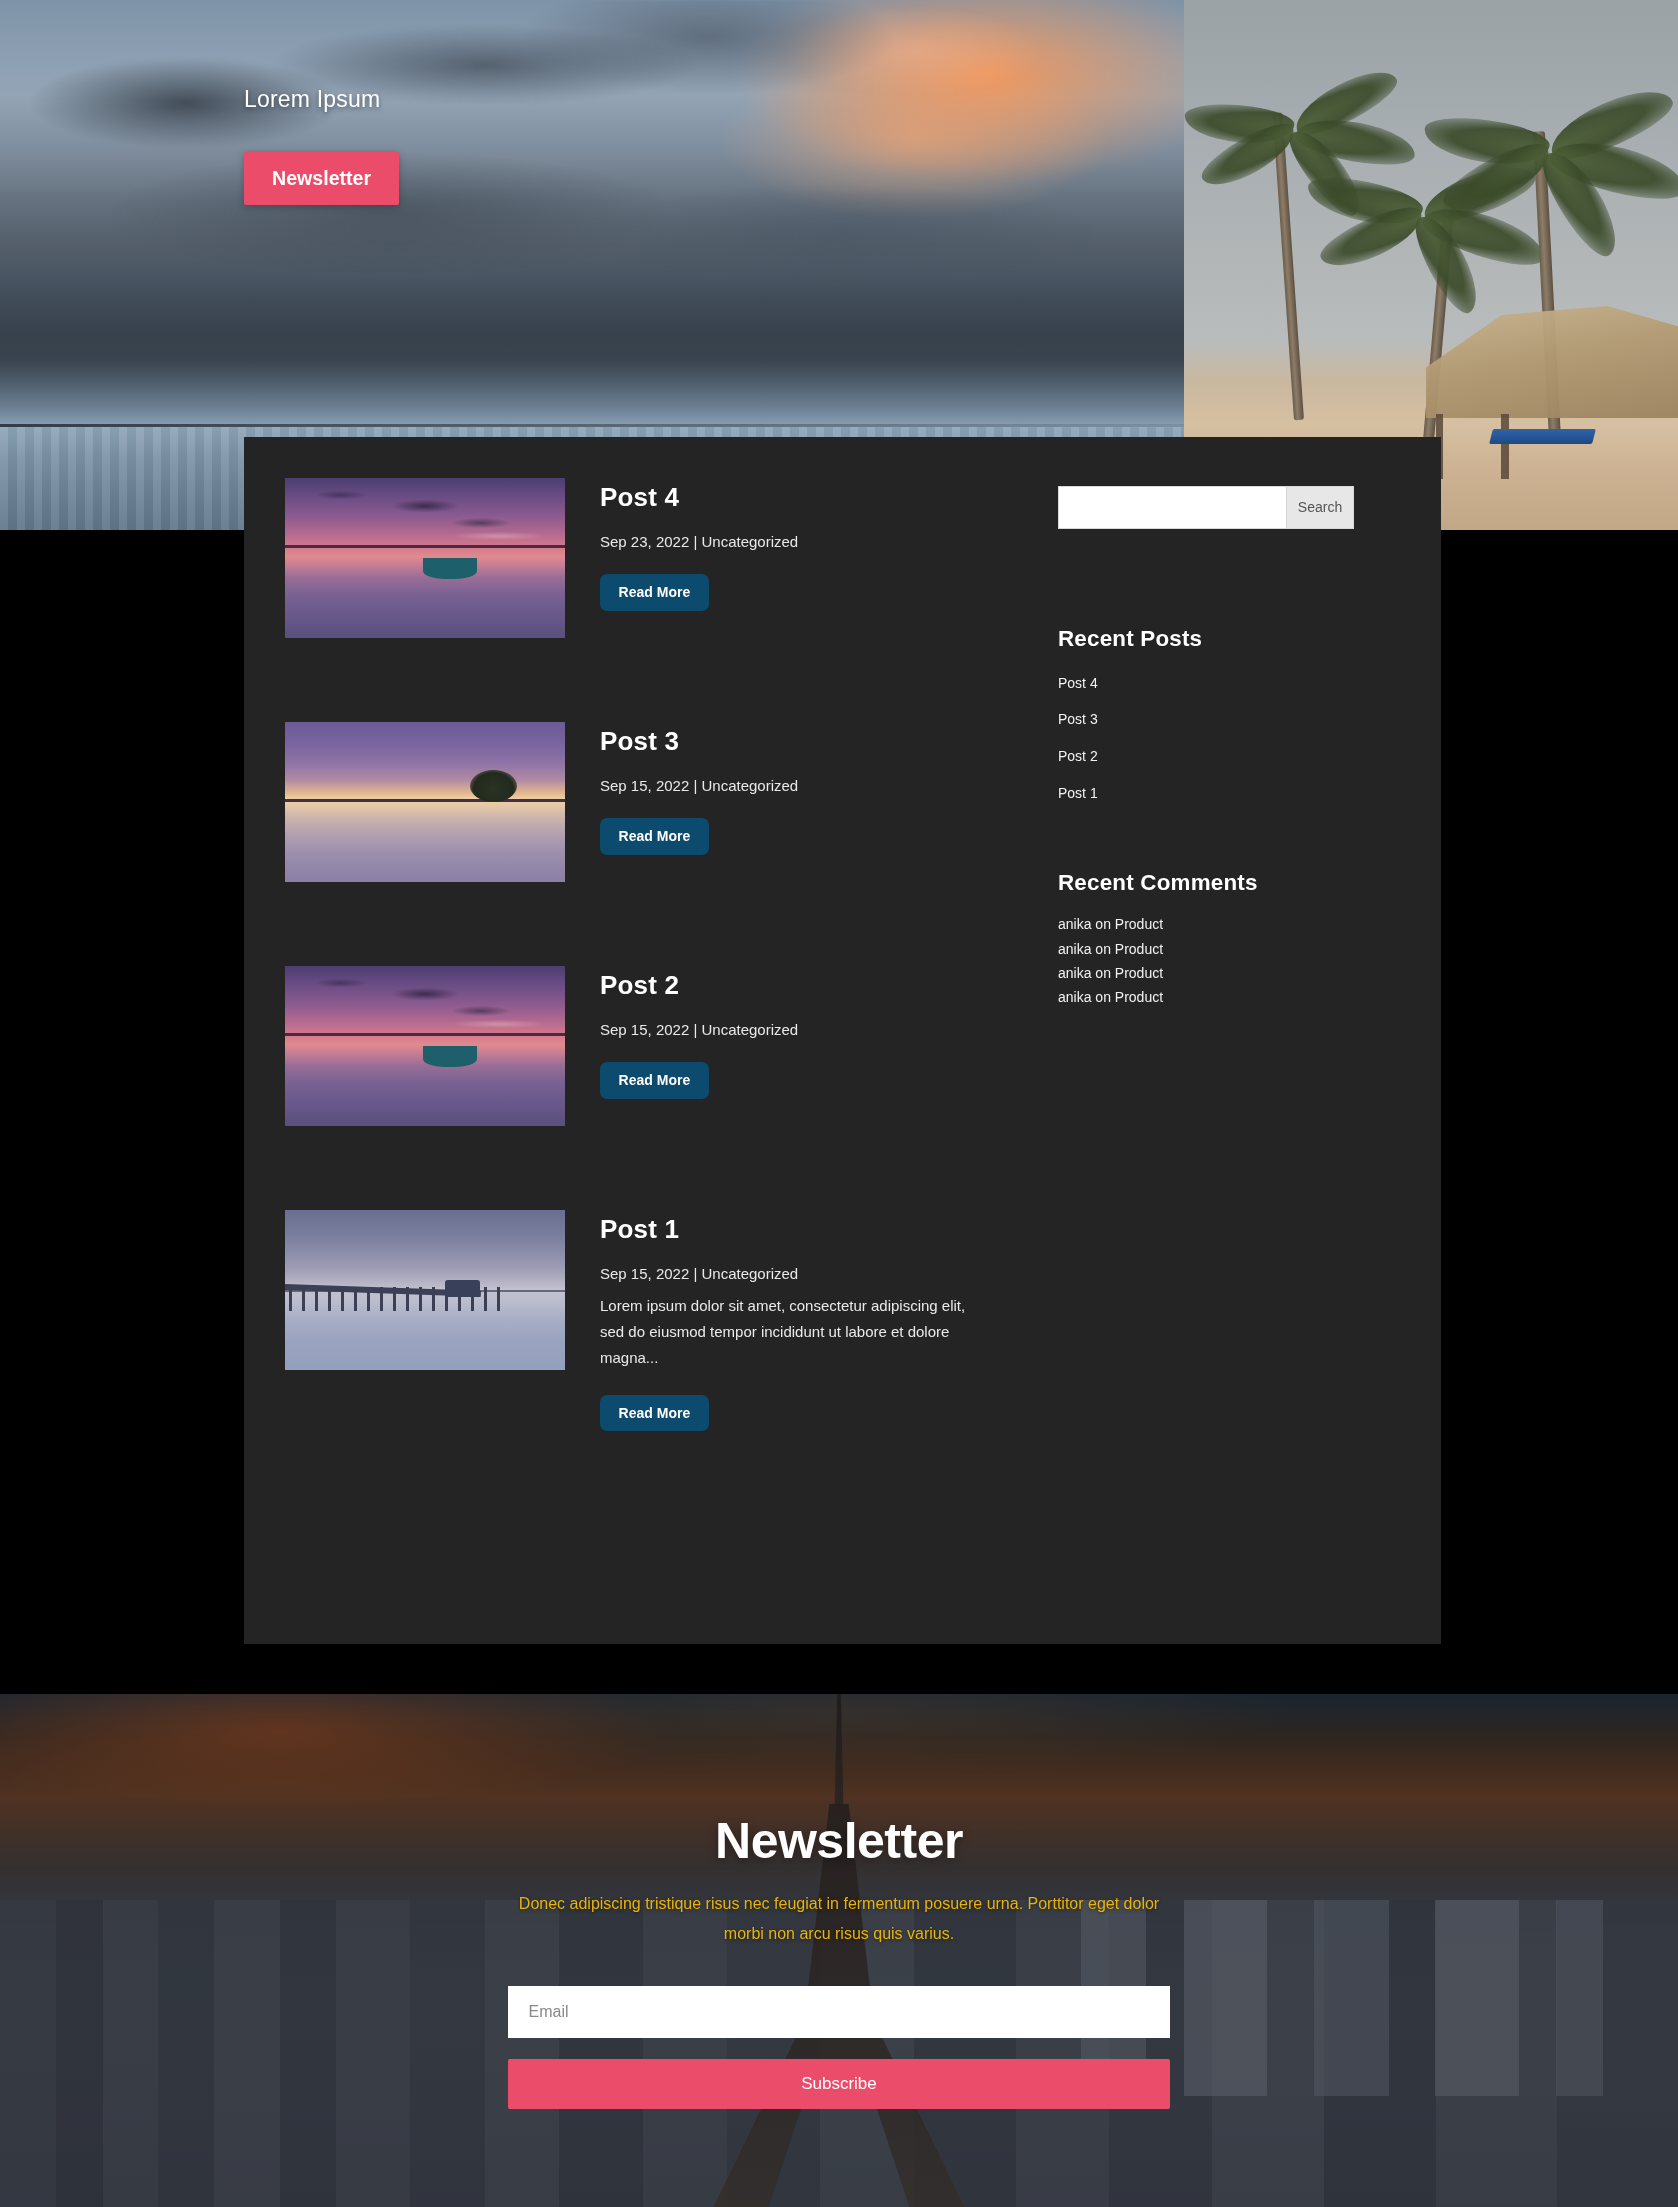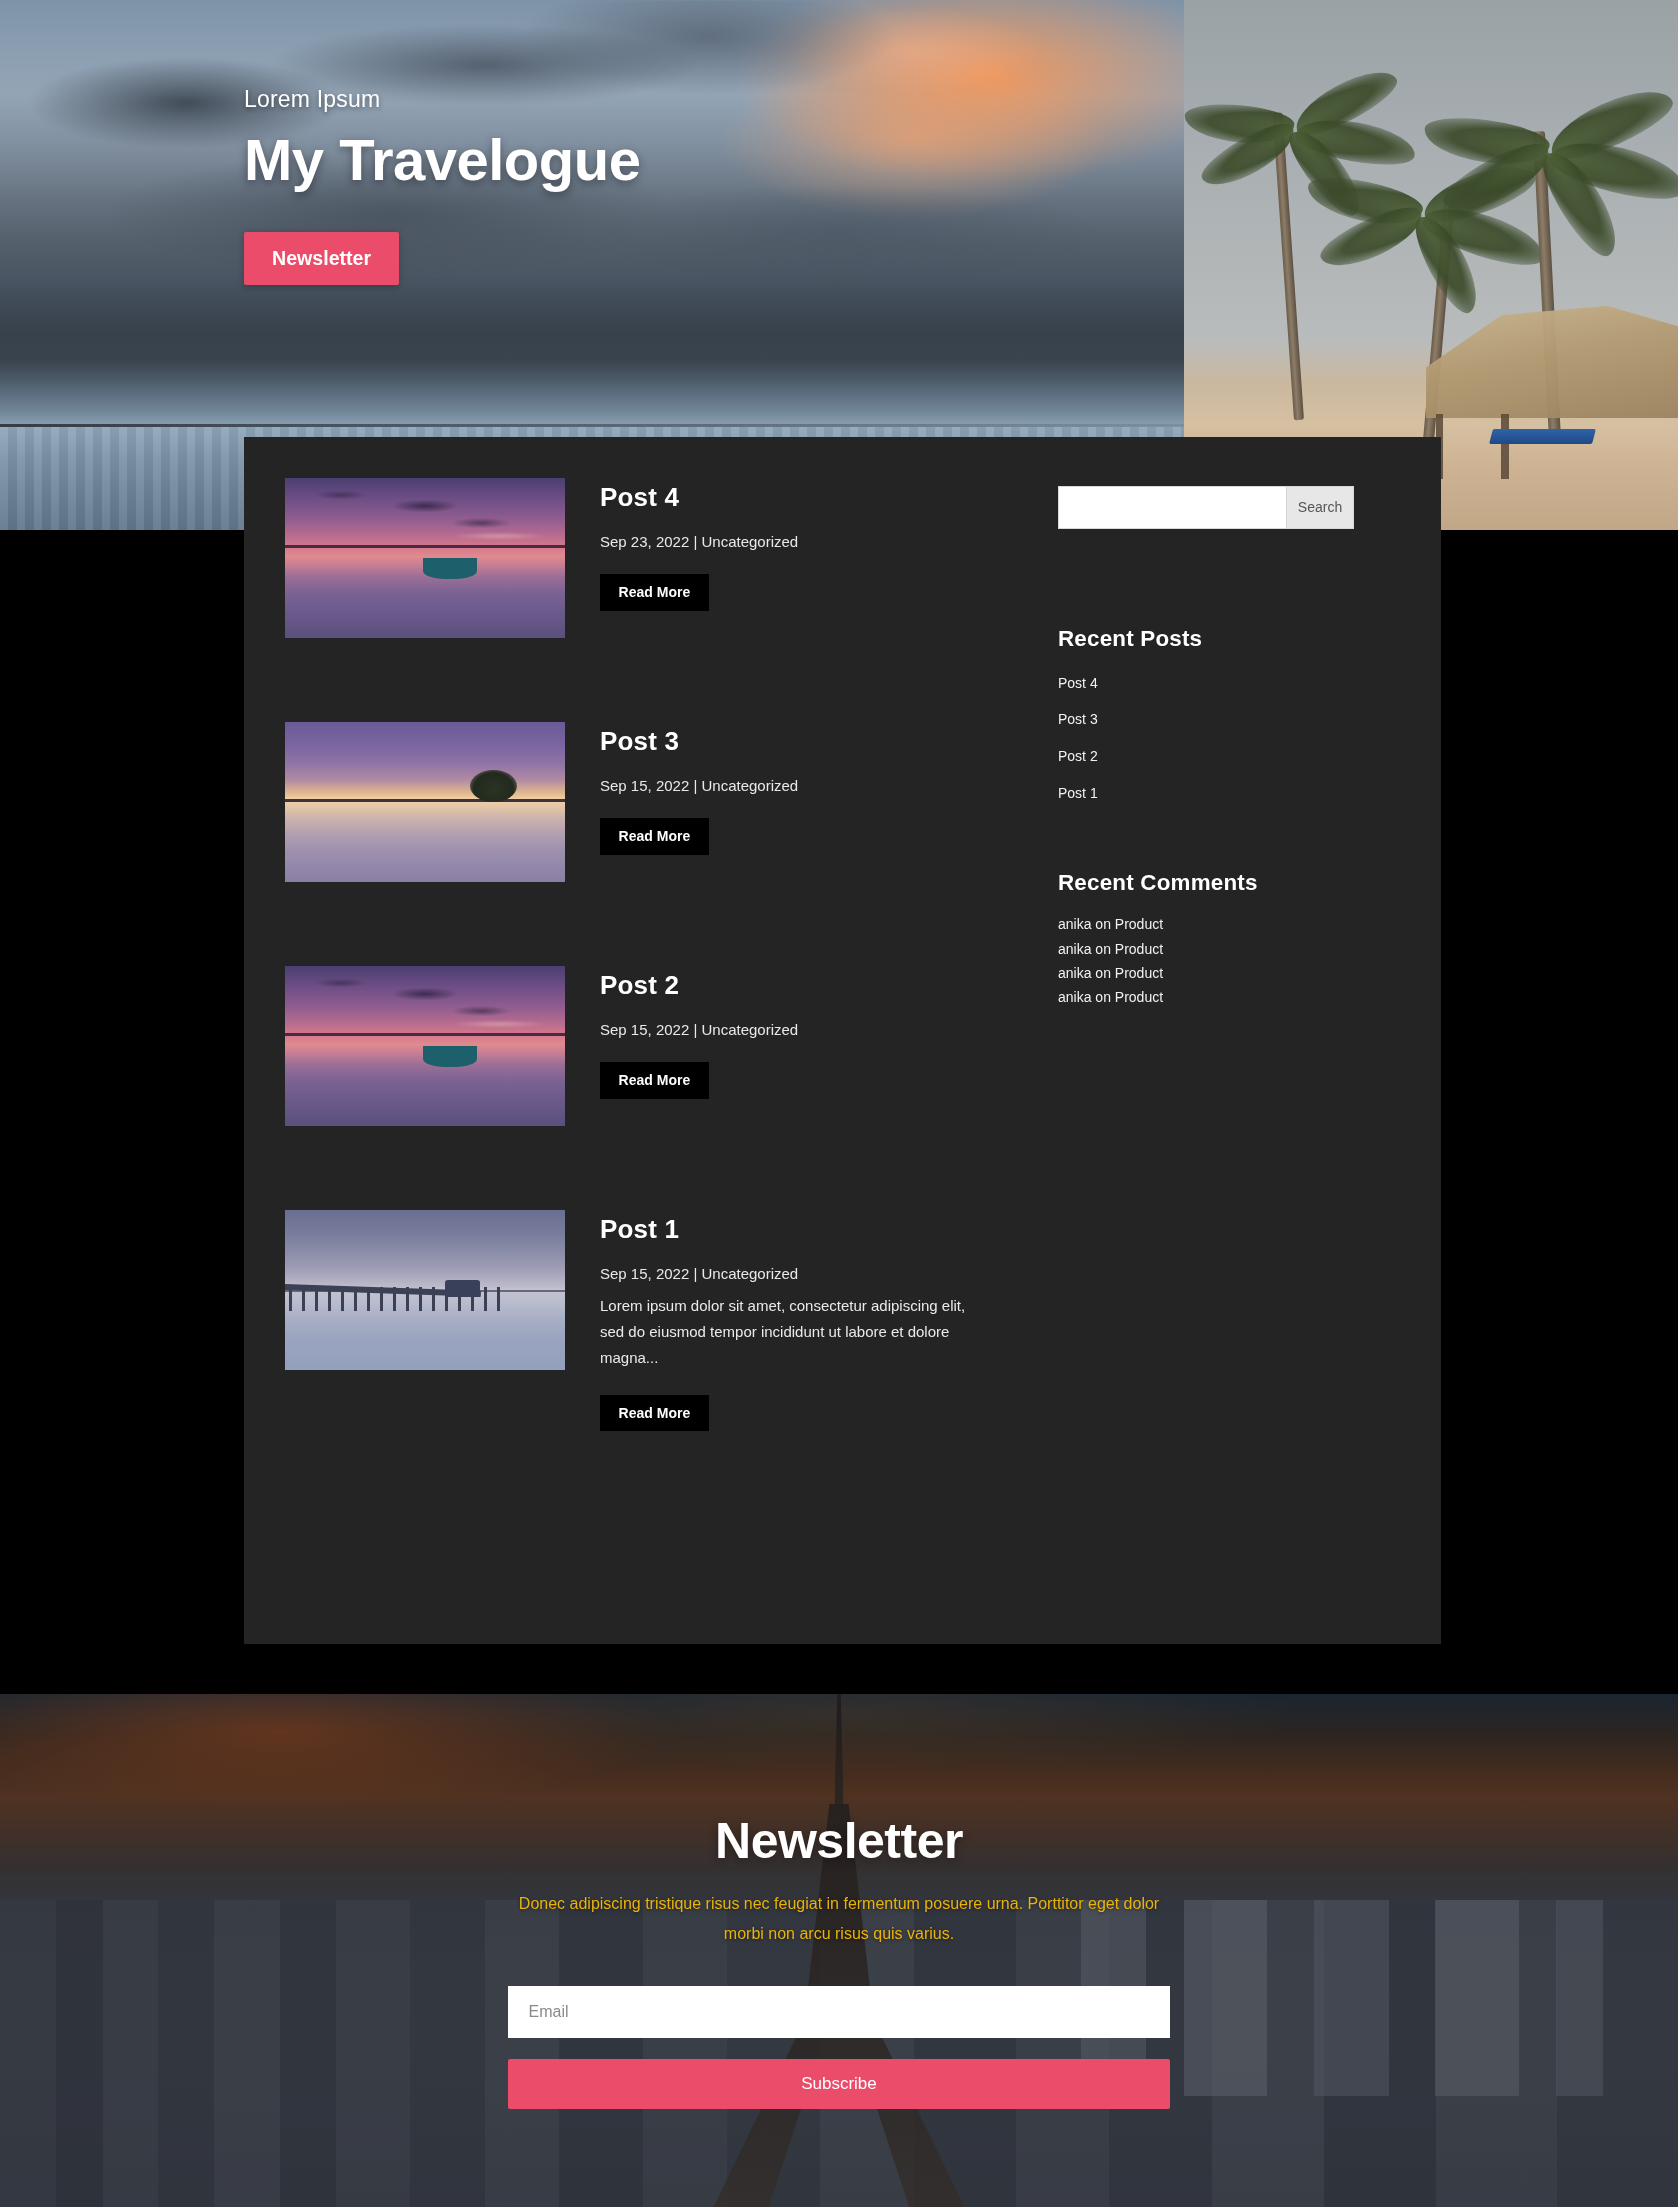--- a/index.html
+++ b/index.html
@@ -203,23 +203,23 @@
   }
   .post-meta {
     color: #e9e9e9; font-size: 15px; margin-top: 20.5px; font-weight: 400;
   }
   .post-excerpt {
     color: #eaeaea; font-size: 15px; line-height: 1.72;
     margin-top: 11.2px; max-width: 373px;
   }
   .read-more {
     display: inline-block; margin-top: 24px;
-    background: #000000; color: #fff; border: none;
+    background: #0c4a6e; color: #fff; border: none;
     padding: 10.3px 18.6px; font-size: 14px; font-weight: 600;
-    font-family: inherit; cursor: pointer; border-radius: 0;
+    font-family: inherit; cursor: pointer; border-radius: 7px;
   }
 
   
   .search-row {
     display: flex; width: 296px; height: 43px;
     background: #fff; border: 0.9px solid #d8d8d8;
   }
   .search-input {
     flex: 1; border: none; outline: none; background: #fff;
     padding: 0 9.3px; font-size: 14px; font-family: inherit; color: #333;
@@ -377,21 +377,20 @@
       <div class="frond" style="left:365px; top:129px; width:126px; height:42px; transform:rotate(188deg);"></div>
       <div class="frond" style="left:365px; top:131px; width:117px; height:40px; transform:rotate(152deg);"></div>
     </div>
     <div class="hut"></div>
     <div class="hut-posts"></div>
     <div class="lounger"></div>
   </div>
 
   <div class="hero-content">
     <div class="hero-sub">Lorem Ipsum</div>
-    <h1 class="hero-title">My Travelogue</h1>
     <button class="hero-btn">Newsletter</button>
   </div>
 </header>
 
 <main class="page-body" style="height:1164px;">
   <section class="card">
 
     <div class="posts-col">
 
       <article class="post">

